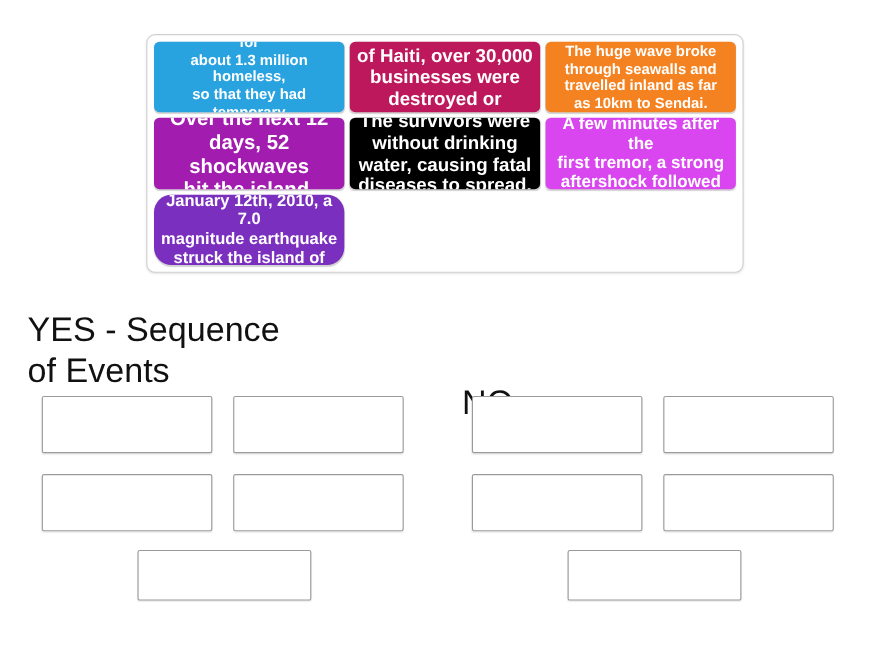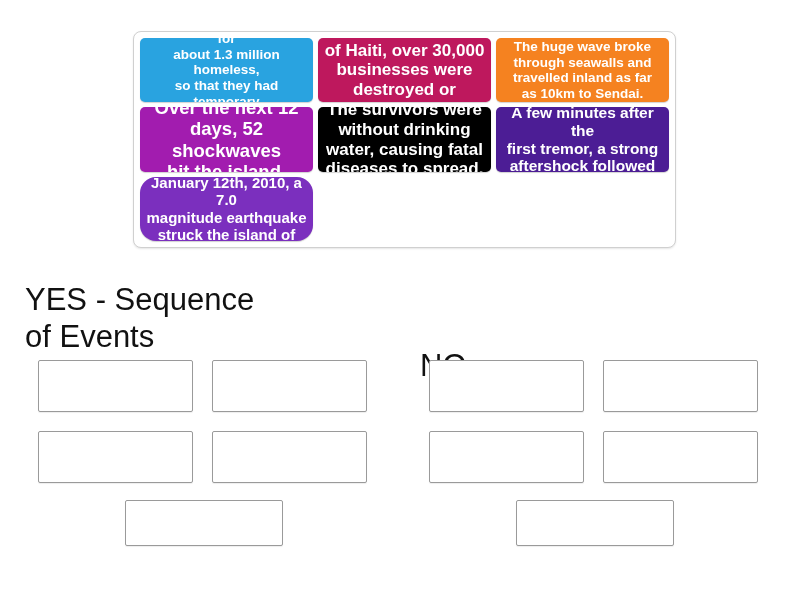--- a/index.html
+++ b/index.html
@@ -108,21 +108,21 @@
         <span class="tile-text">Over the next 12
 days, 52 shockwaves
 hit the island.</span>
       </div>
       <div class="tile" style="background: #000000; font-size: 17px;">
         <span class="tile-text">The survivors were
 without drinking
 water, causing fatal
 diseases to spread.</span>
       </div>
-      <div class="tile" style="background: #4c1d95; font-size: 15.5px;">
+      <div class="tile" style="background: #d946ef; font-size: 15.5px;">
         <span class="tile-text">A few minutes after the
 first tremor, a strong
 aftershock followed</span>
       </div>
       <div class="tile" style="background: rgb(123, 47, 190); font-size: 15px; border-radius: 16px;">
         <span class="tile-text">At 4.53pm on
 January 12th, 2010, a 7.0
 magnitude earthquake
 struck the island of Haiti.</span>
       </div>

